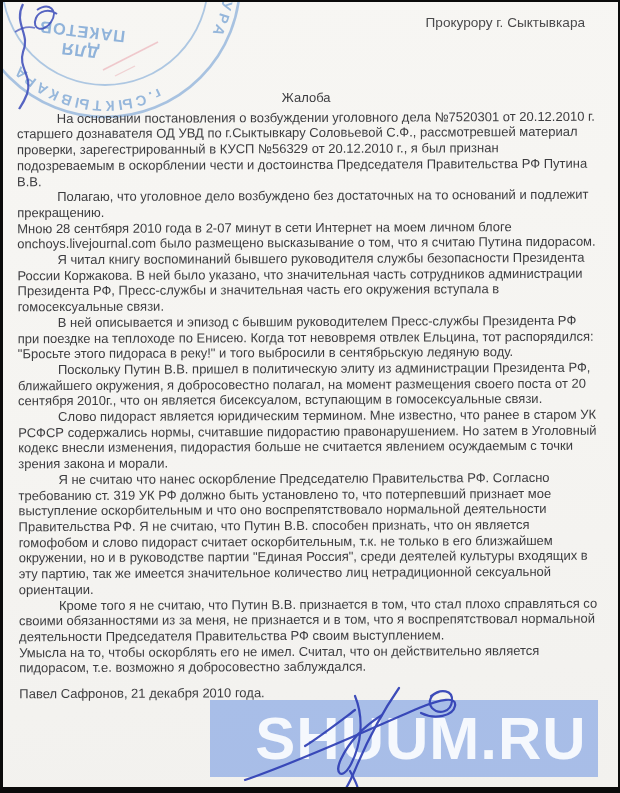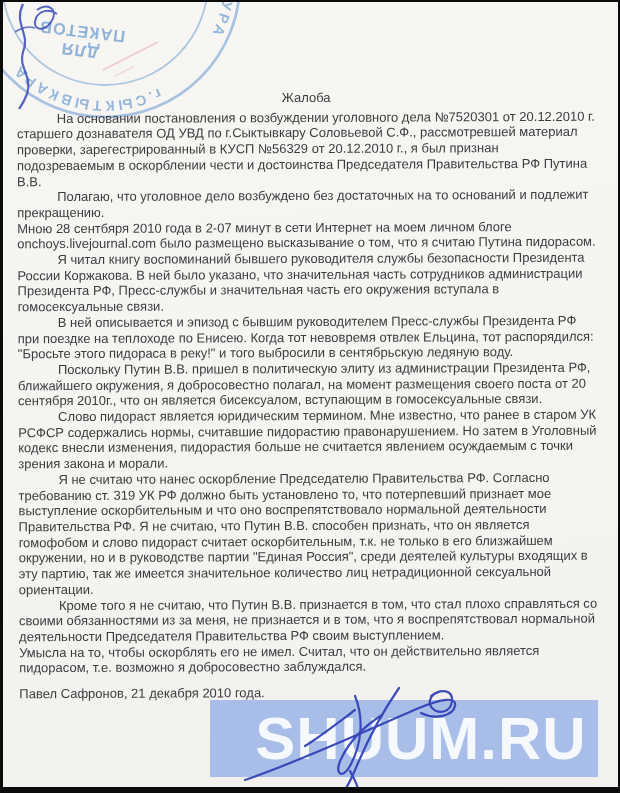--- a/index.html
+++ b/index.html
@@ -83,20 +83,21 @@
     <path d="M20,2 C10,22 28,32 20,50 C15,66 30,74 24,92 C21,100 18,104 16,107" fill="none" stroke="#3a4ab8" stroke-width="2.2" opacity="0.85"></path>
     <path d="M34,8 C46,0 56,8 48,20 C41,31 28,28 33,16 C36,9 46,6 54,12" fill="none" stroke="#3a4ab8" stroke-width="2" opacity="0.85"></path>
     <path d="M12,30 C18,26 26,24 32,26" fill="none" stroke="#3a4ab8" stroke-width="1.8" opacity="0.7"></path>
   </svg>
 
   <div class="watermark">
     <span>SHUUM.RU</span>
   </div>
 
   <div class="header-block">
+    <div>Прокурору г. Сыктывкара</div>
   </div>
 
   <div class="doc-body">
     <div class="doc-title">Жалоба</div>
     <p class="ind">На основании постановления о возбуждении уголовного дела №7520301 от 20.12.2010 г. старшего дознавателя ОД УВД по г.Сыктывкару Соловьевой С.Ф., рассмотревшей материал проверки, зарегестрированный в КУСП №56329 от 20.12.2010 г., я был признан подозреваемым в оскорблении чести и достоинства Председателя Правительства РФ Путина В.В.</p>
     <p class="ind">Полагаю, что уголовное дело возбуждено без достаточных на то оснований и подлежит прекращению.</p>
     <p class="noind">Мною 28 сентбяря 2010 года в 2-07 минут в сети Интернет на моем личном блоге onchoys.livejournal.com было размещено высказывание о том, что я считаю Путина пидорасом.</p>
     <p class="ind">Я читал книгу воспоминаний бывшего руководителя службы безопасности Президента России Коржакова. В ней было указано, что значительная часть сотрудников администрации Президента РФ, Пресс-службы и значительная часть его окружения вступала в гомосексуальные связи.</p>
     <p class="ind">В ней описывается и эпизод с бывшим руководителем Пресс-службы Президента РФ при поездке на теплоходе по Енисею. Когда тот невовремя отвлек Ельцина, тот распорядился: "Бросьте этого пидораса в реку!" и того выбросили в сентябрьскую ледяную воду.</p>
     <p class="ind">Поскольку Путин В.В. пришел в политическую элиту из администрации Президента РФ, ближайшего окружения, я добросовестно полагал, на момент размещения своего поста от 20 сентября 2010г., что он является бисексуалом, вступающим в гомосексуальные связи.</p>

